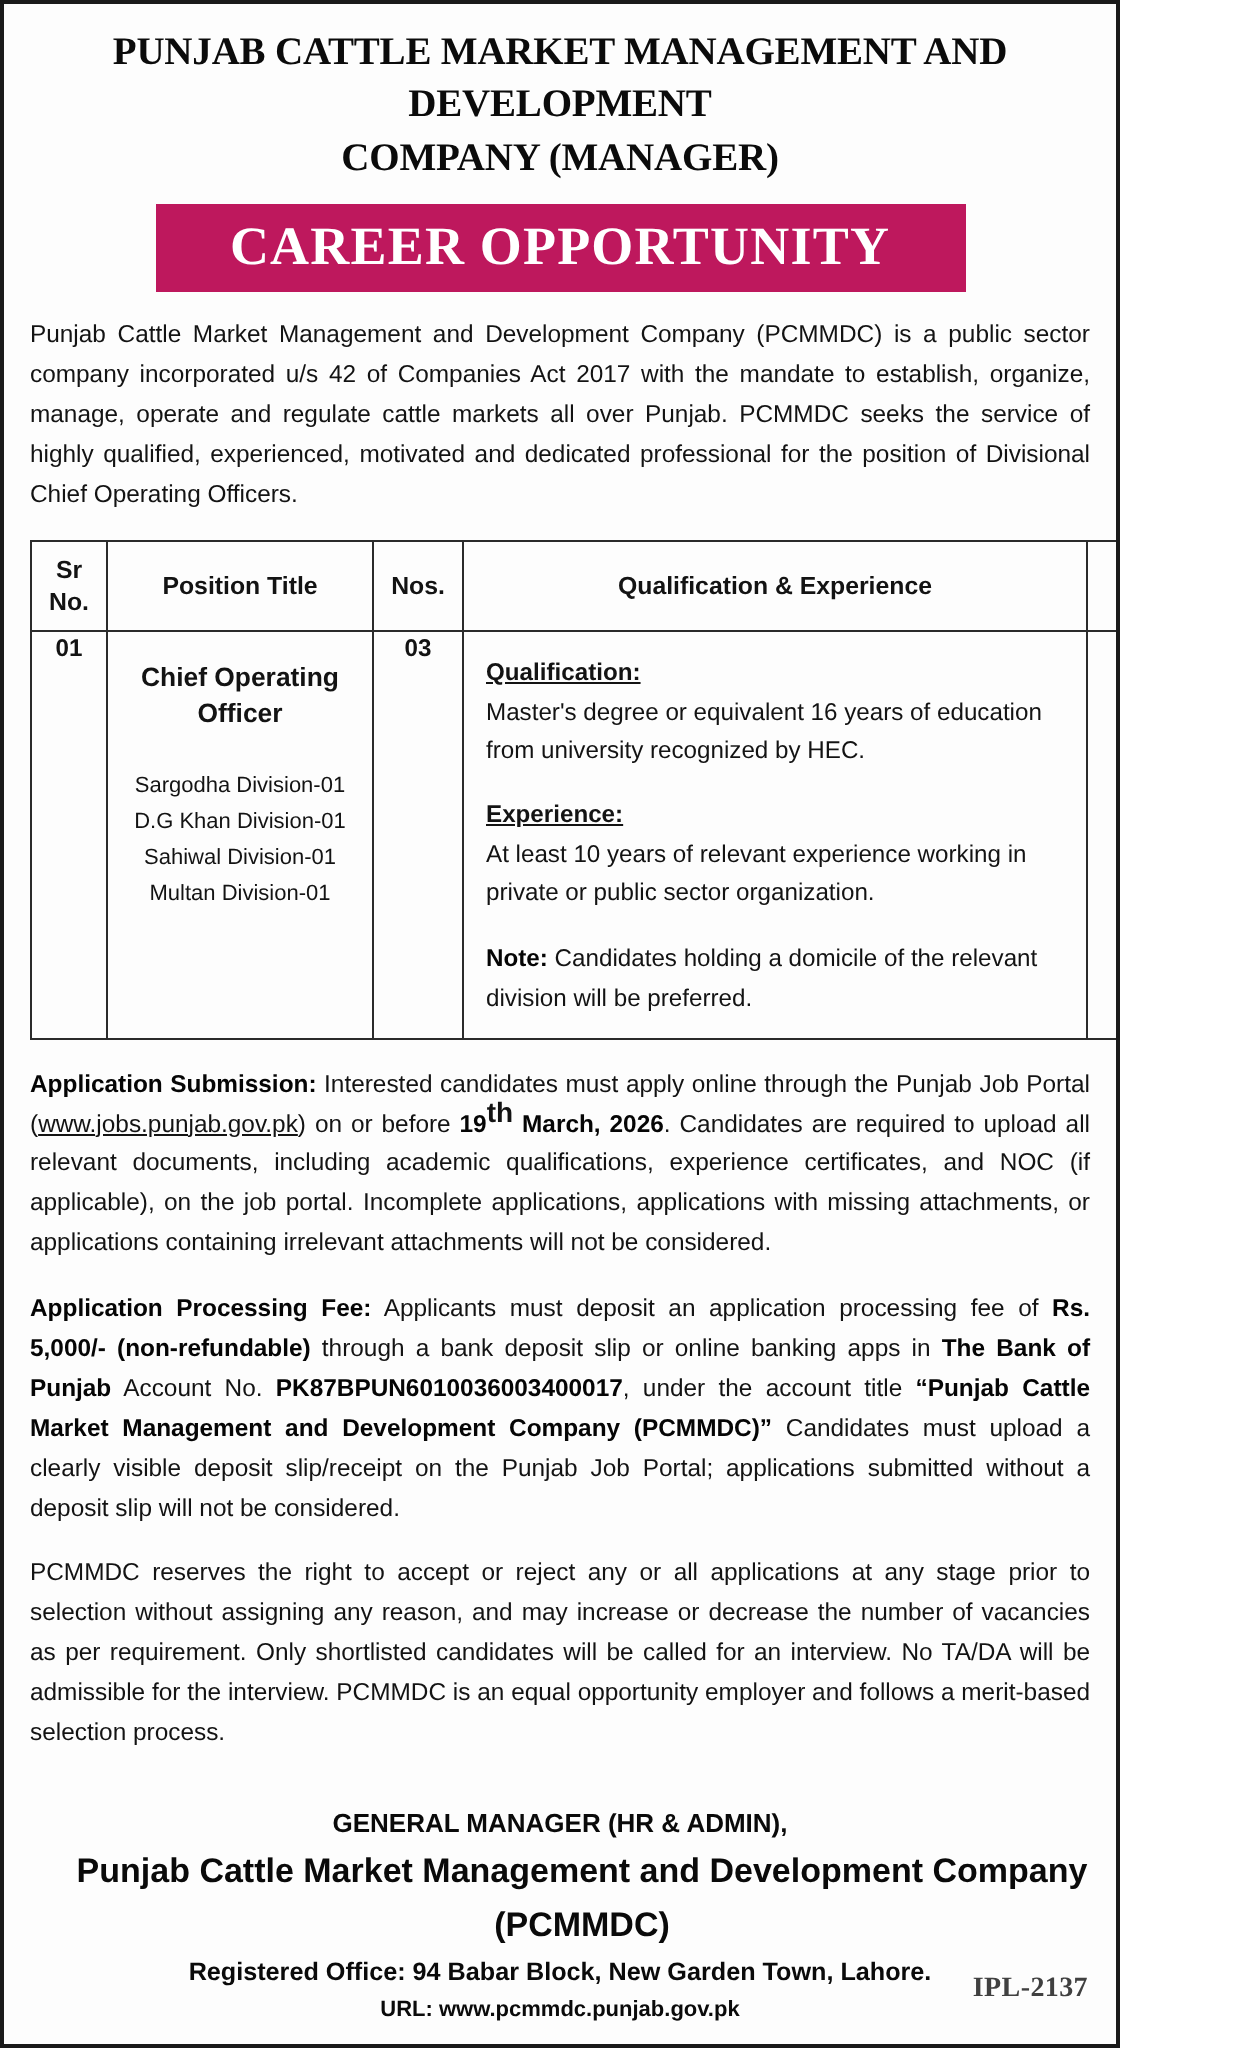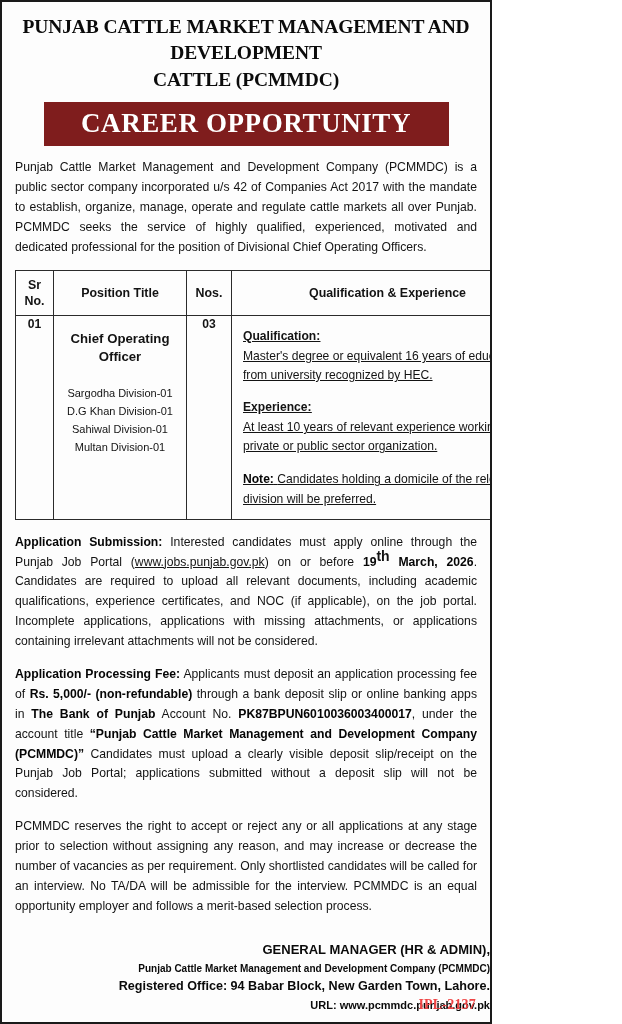--- a/index.html
+++ b/index.html
@@ -7,21 +7,21 @@
     margin: 0;
     padding: 0;
     background: #ffffff;
   }
   body {
     font-family: "Liberation Sans", sans-serif;
     color: #111111;
   }
   .page {
     position: relative;
-    width: 492px;
+    width: 560px;
     height: 1024px;
     box-sizing: border-box;
     background: #fdfdfd;
     border: 2px solid #1a1a1a;
     overflow: hidden;
   }
   .inner {
     padding: 10px 13px 0 13px;
   }
 
@@ -39,21 +39,21 @@
   .org-title .line2 {
     display: block;
   }
 
   .banner-wrap {
     display: flex;
     justify-content: center;
     margin-top: 9px;
   }
   .banner {
-    background: #7f1d1d;
+    background: #be185d;
     color: #ffffff;
     font-family: "Liberation Serif", serif;
     font-weight: bold;
     font-size: 27px;
     letter-spacing: 0.6px;
     padding: 6px 36px 8px 36px;
     width: 405px;
     box-sizing: border-box;
     text-align: center;
     line-height: 1.12;
@@ -128,70 +128,69 @@
     display: block;
   }
   .div-list {
     margin-top: 19px;
     font-size: 11px;
     line-height: 1.62;
   }
   td.c-qual {
     padding: 11px 10px 10px 11px;
     line-height: 1.58;
-    text-decoration: underline;
   }
   .q-head {
     font-weight: bold;
     text-decoration: underline;
     display: block;
   }
   .q-body {
     display: block;
     margin-top: 1px;
   }
   .q-gap { height: 13px; }
   .age-val { line-height: 1.55; }
 
   
   .footer {
     position: absolute;
     left: 0;
     right: 0;
     bottom: 8px;
-    text-align: right;
+    text-align: center;
     font-size: 12.4px;
     line-height: 1.58;
     color: #0a0a0a;
   }
   .footer .f1 { font-weight: bold; font-size: 13px; }
-  .footer .f2 { font-weight: bold; font-size: 10px; padding-left: 22px; }
+  .footer .f2 { font-weight: bold; font-size: 17px; padding-left: 22px; }
   .footer .f3 { font-weight: bold; font-size: 12.6px; }
   .footer .f4 { font-weight: bold; font-size: 12.3px; }
   .footer .f5 { font-weight: bold; font-size: 11px; }
   .ref-code {
     position: absolute;
     right: 14px;
-    bottom: 9px;
+    bottom: 19px;
     font-family: "Liberation Serif", serif;
     font-weight: bold;
     font-size: 14px;
-    color: #ef4444;
+    color: #404040;
     letter-spacing: 0.2px;
   }
 </style>
 </head>
 <body>
 
 <div class="page">
   <div class="inner">
 
     <div class="org-title">
       <span>PUNJAB CATTLE MARKET MANAGEMENT AND DEVELOPMENT</span>
-      <span class="line2">CATTLE (PCMMDC)</span>
+      <span class="line2">COMPANY (MANAGER)</span>
     </div>
 
     <div class="banner-wrap">
       <div class="banner">CAREER OPPORTUNITY</div>
     </div>
 
     <p class="para intro">Punjab Cattle Market Management and Development Company (PCMMDC) is a public sector company incorporated u/s 42 of Companies Act 2017 with the mandate to establish, organize, manage, operate and regulate cattle markets all over Punjab. PCMMDC seeks the service of highly qualified, experienced, motivated and dedicated professional for the position of Divisional Chief Operating Officers.</p>
 
     <table class="jobs">
       <colgroup>

